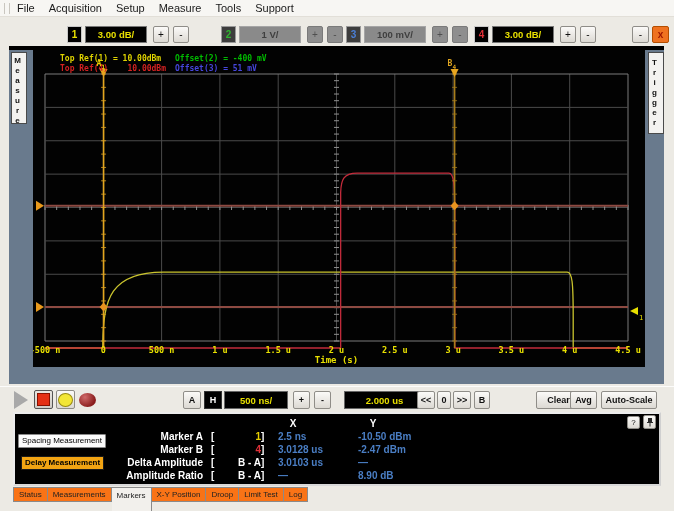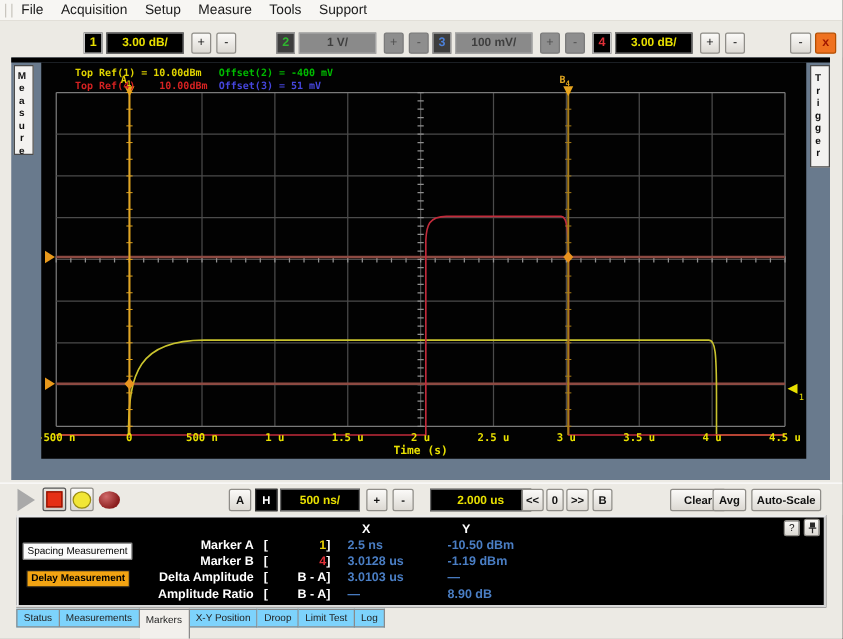--- a/index.html
+++ b/index.html
@@ -63,21 +63,21 @@
   .mrow span{position:absolute;white-space:nowrap;text-align:right;}
   .mlab{left:0;width:188px;text-align:right;color:#fff;font-weight:bold;}
   .mopen{left:196px;color:#fff;font-weight:bold;}
   .mmid{left:204px;width:42px;text-align:center;font-weight:bold;}
   .mclose{left:246px;color:#fff;font-weight:bold;}
   .mx{left:263px;color:#4a7ec4;font-weight:bold;}
   .my{left:343px;color:#4a7ec4;font-weight:bold;}
 
   
   .tabbar{position:absolute;left:13px;top:487px;display:flex;align-items:flex-start;}
-  .tab{font-size:8px;color:#222;padding:2px 5px 1px 5px;background:#7dd3fc;border:1px solid #8a8a8a;border-left:none;height:10px;line-height:10px;cursor:default;}
+  .tab{font-size:8px;color:#222;padding:2px 5px 1px 5px;background:#f97316;border:1px solid #8a8a8a;border-left:none;height:10px;line-height:10px;cursor:default;}
   .tab:first-child{border-left:1px solid #8a8a8a;}
   .tab.active{background:#f2f0ec;padding-top:3px;padding-bottom:12px;text-align:right;}
 </style>
 </head>
 <body>
 
 <div class="app">
 
   <div class="menubar">
     <span class="gripper"></span>
@@ -360,21 +360,21 @@
       <span class="mclose">]</span>
       <span class="mx">2.5 ns</span>
       <span class="my">-10.50 dBm</span>
     </div>
     <div class="mrow" style="top:30px">
       <span class="mlab">Marker B</span>
       <span class="mopen">[</span>
       <span class="mmid" style="color: rgb(224, 48, 56);">4</span>
       <span class="mclose">]</span>
       <span class="mx">3.0128 us</span>
-      <span class="my">-1.19 dBm</span>
+      <span class="my">-2.47 dBm</span>
     </div>
     <div class="mrow" style="top:43px">
       <span class="mlab">Delta Amplitude</span>
       <span class="mopen">[</span>
       <span class="mmid" style="color: rgb(255, 255, 255);">B - A</span>
       <span class="mclose">]</span>
       <span class="mx">3.0103 us</span>
       <span class="my">—</span>
     </div>
     <div class="mrow" style="top:56px">

